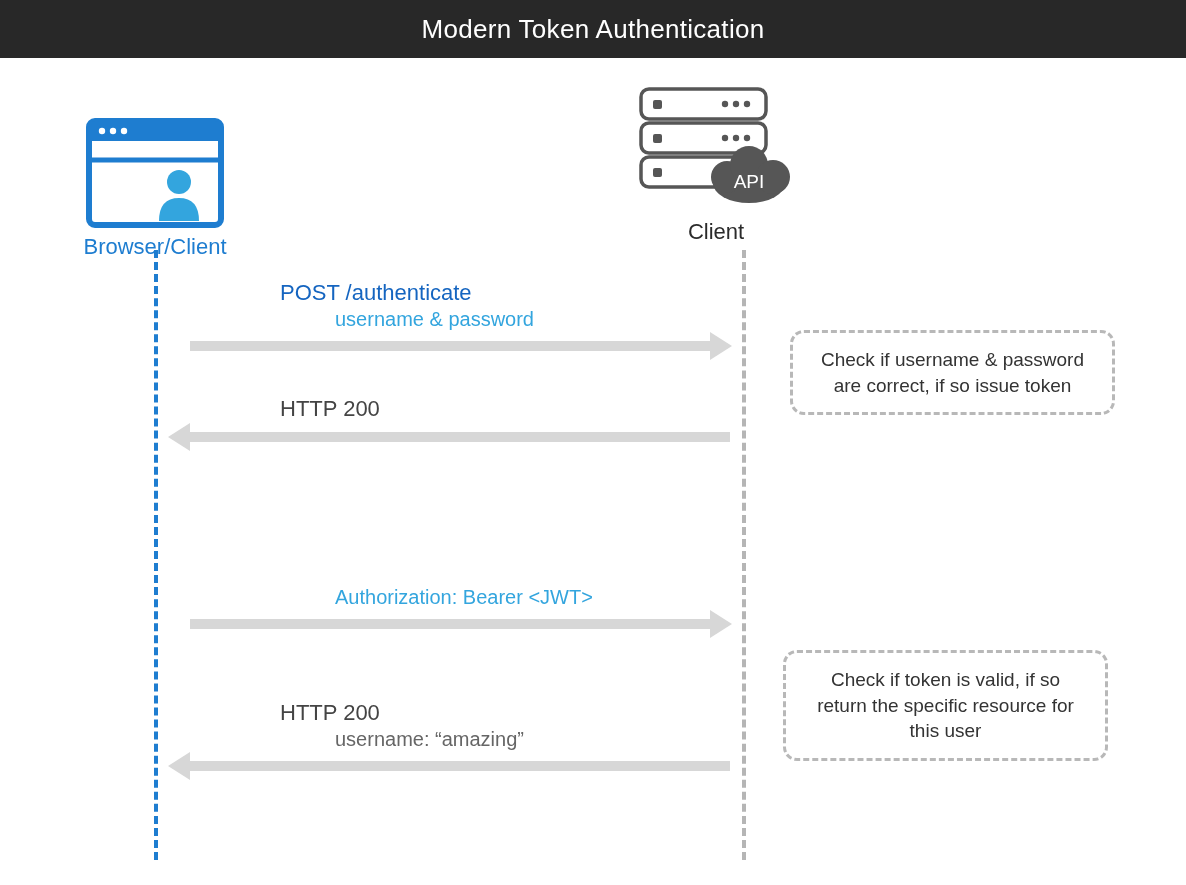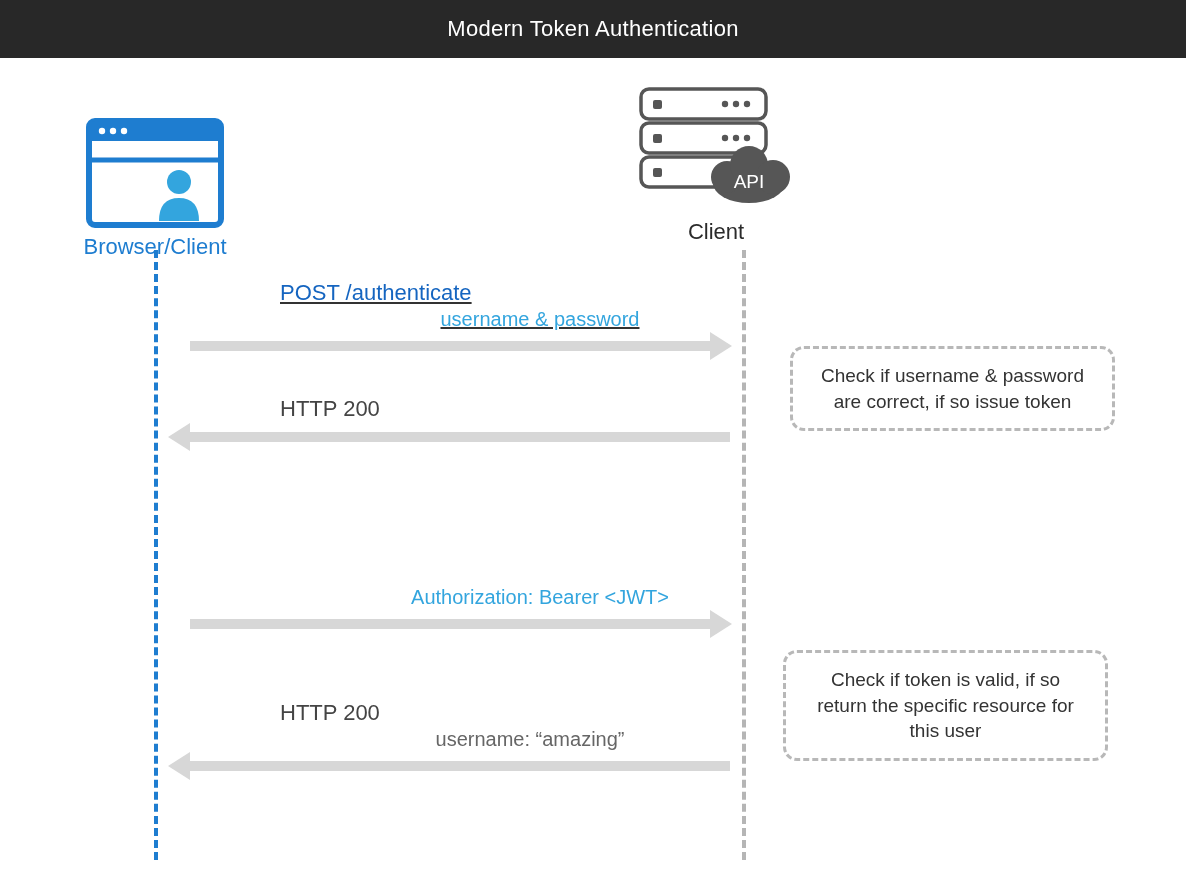--- a/index.html
+++ b/index.html
@@ -12,21 +12,21 @@
     color: #333;
   }
   .headerbar {
     background: #282828;
     color: #fff;
     height: 58px;
     width: 100%;
     display: flex;
     align-items: center;
     justify-content: center;
-    font-size: 22px;
+    font-size: 26px;
     font-weight: 400;
     letter-spacing: 0.3px;
   }
   
   .lifeline {
     position: absolute;
     top: 250px;
     height: 610px;
     border-left-width: 4px;
     border-left-style: dashed;
@@ -38,21 +38,21 @@
   .participant { position: absolute; top: 85px; text-align: center; }
   .participant.client { left: 40px; width: 230px; margin-top: 33px; }
   .participant.server { left: 556px; width: 320px; }
   .participant .caption { font-size: 22px; margin-top: 6px; }
   .participant.client .caption { color: #1E7DD0; }
   .participant.server .caption { color: #2b2b2b; }
 
   
   .arrow-group { position: absolute; left: 185px; width: 540px; }
   .msg-line1 { font-size: 22px; }
-  .msg-line2 { font-size: 20px; margin-left: 55px; margin-top: 2px; text-align: center; }
+  .msg-line2 { font-size: 20px; margin-left: 55px; margin-top: 2px; }
   .blue-dark { color: #1565C0; font-weight: 500; }
   .blue-light { color: #33A5DE; }
   .gray-dark { color: #444; }
   .gray-light { color: #666; }
 
   .arrow-shaft {
     position: relative;
     height: 10px;
     background: #D7D7D7;
     margin-top: 10px;
@@ -144,36 +144,36 @@
       <circle cx="142" cy="92" r="17" fill="#565656"></circle>
       <text x="118" y="103" font-size="19" fill="#fff" text-anchor="middle" font-family="Arial">API</text>
     </g>
   </svg>
   <div class="caption">Client</div>
 </div>
 
 <div class="lifeline client"></div>
 <div class="lifeline server"></div>
 
-<div class="arrow-group" style="top:280px; left:205px;text-decoration:underline;">
+<div class="arrow-group" style="top:280px; left:205px;">
   <div style="margin-left:75px;">
     <div class="msg-line1 blue-dark">POST /authenticate</div>
     <div class="msg-line2 blue-light">username &amp; password</div>
   </div>
   <div class="arrow-shaft right" style="width:520px; margin-left:-15px;"></div>
 </div>
 
 <div class="arrow-group" style="top:396px; left:185px;">
   <div style="margin-left:95px;">
     <div class="msg-line1 gray-dark">HTTP 200</div>
   </div>
   <div class="arrow-shaft left" style="width:540px; margin-left:5px;"></div>
 </div>
 
-<div class="notebox" style="top:346px; left:790px;">
+<div class="notebox" style="top:330px; left:790px;">
   <span>Check if username &amp; password are correct, if so issue token</span>
 </div>
 
 <div class="arrow-group" style="top:584px; left:205px;">
   <div style="margin-left:75px;">
     <div class="msg-line2 blue-light">Authorization: Bearer &lt;JWT&gt;</div>
   </div>
   <div class="arrow-shaft right" style="width:520px; margin-left:-15px;"></div>
 </div>
 

